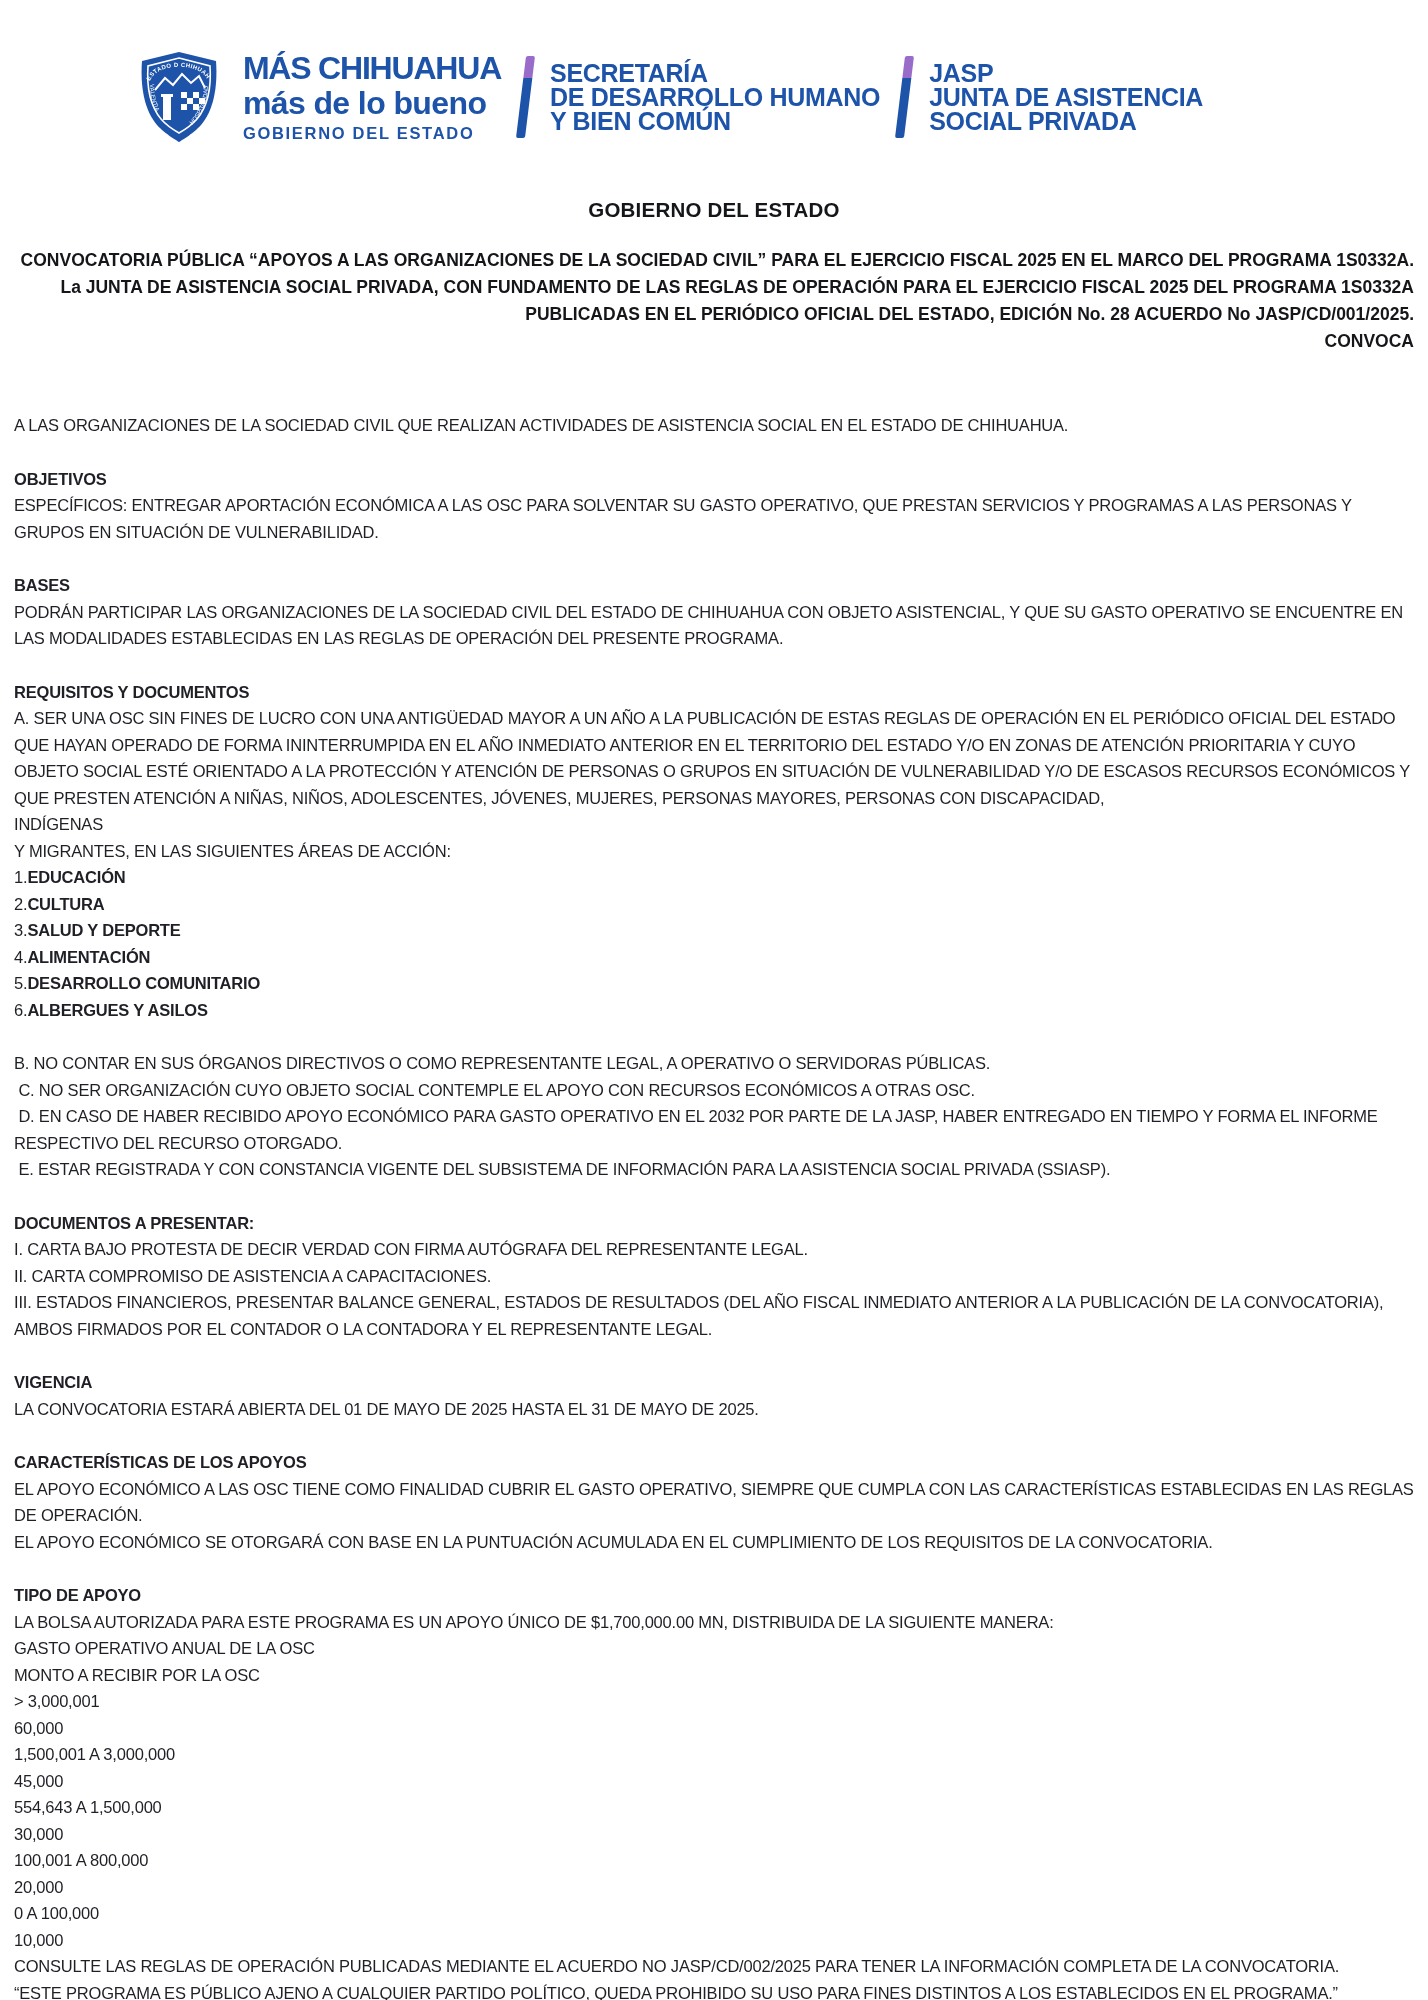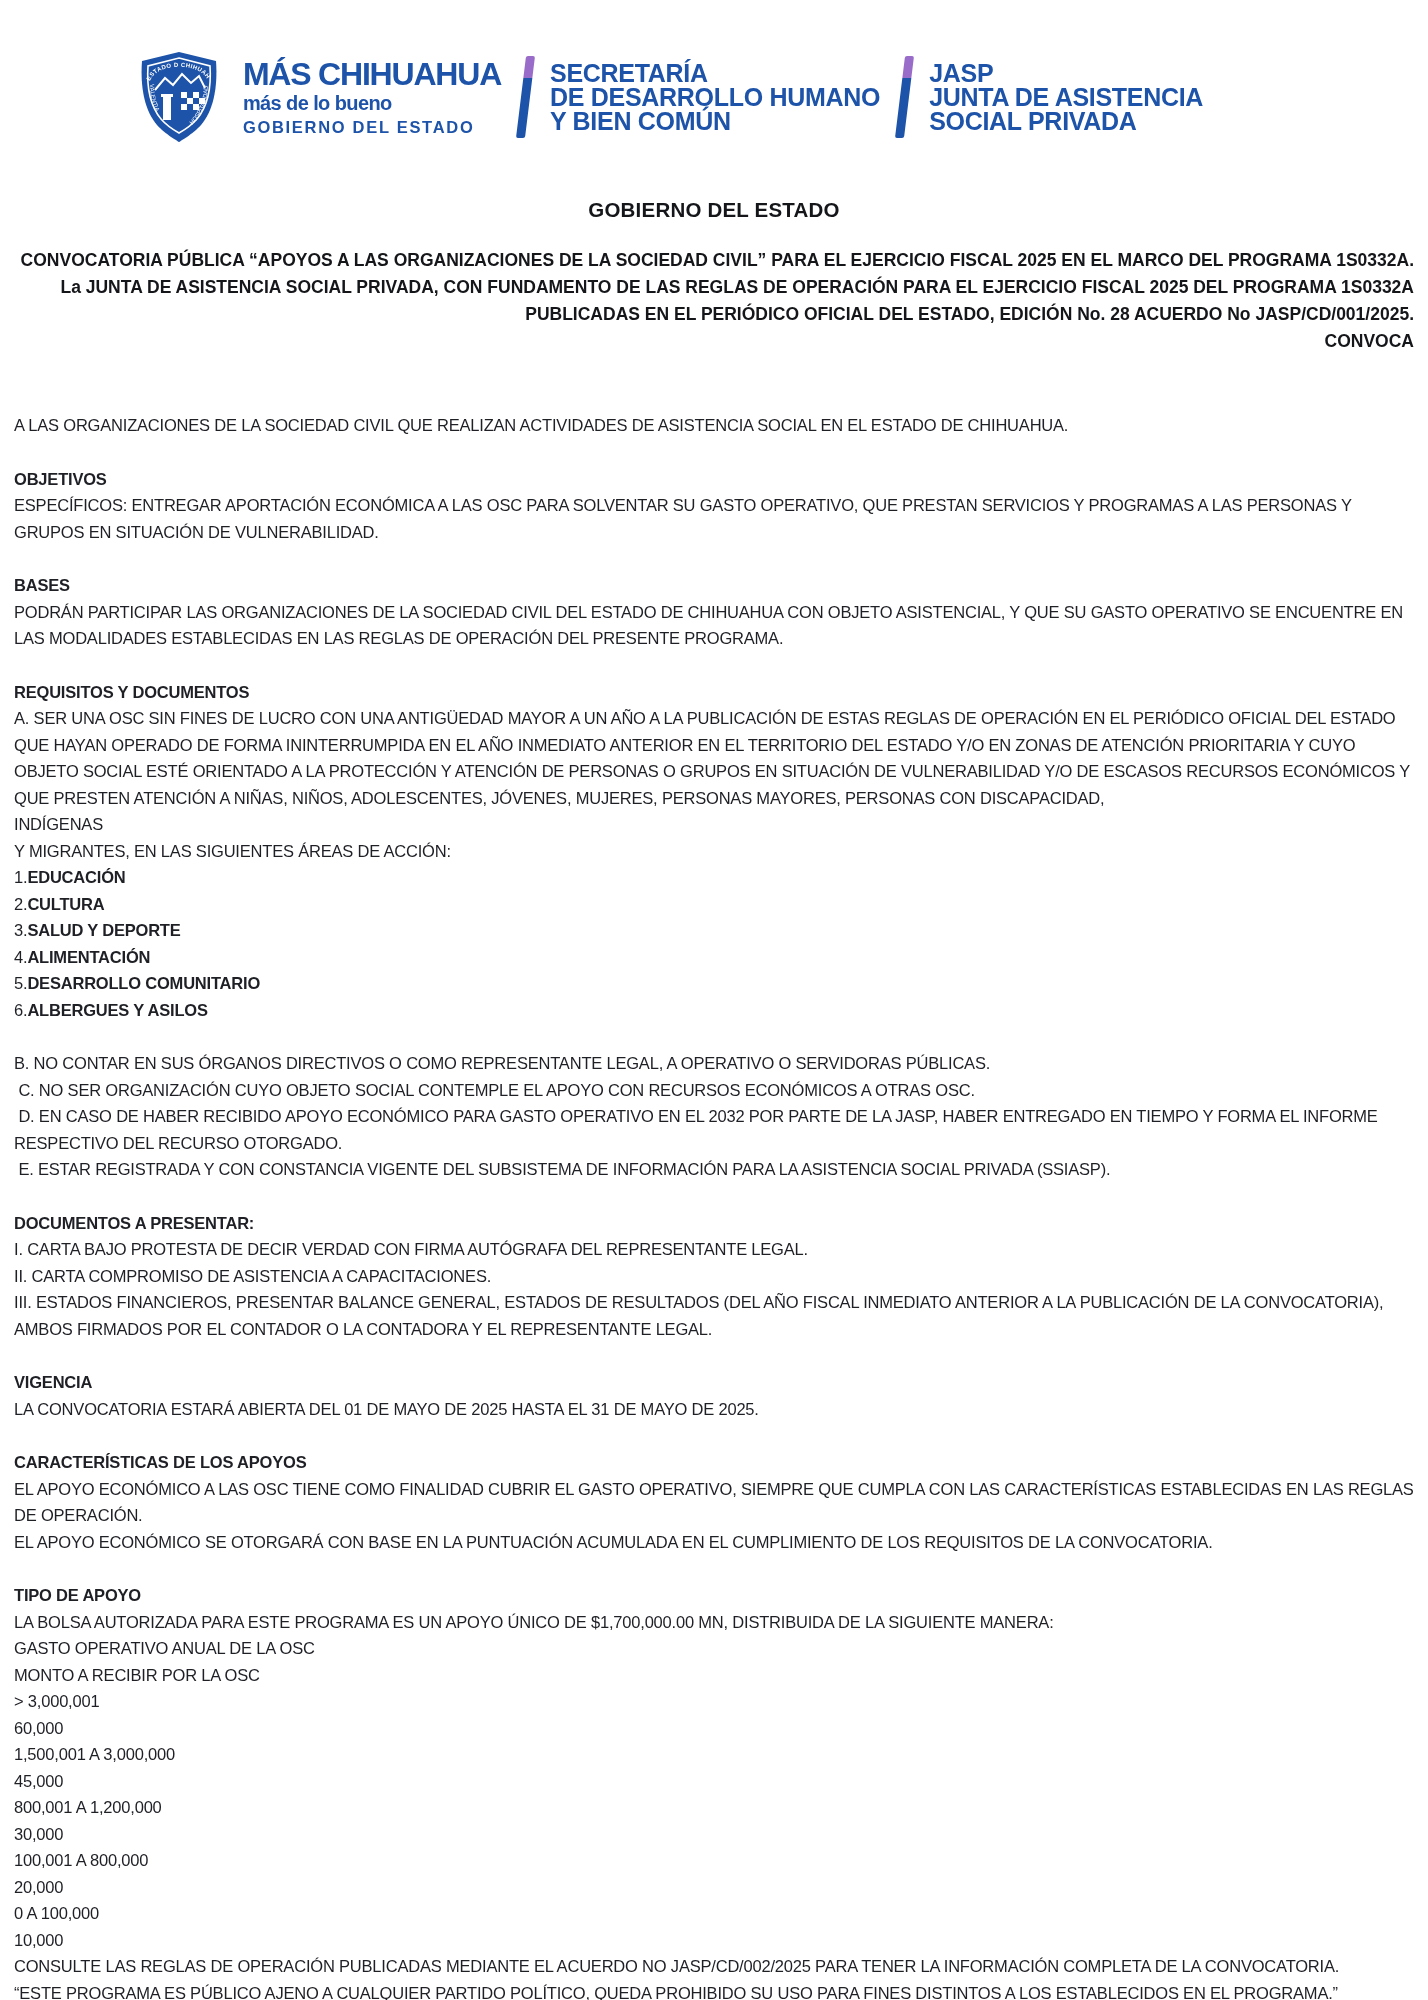--- a/index.html
+++ b/index.html
@@ -15,21 +15,21 @@
     overflow:hidden;box-sizing:border-box;
   }
   
   .brandbar{
     display:flex;align-items:center;gap:20px;
     width:fit-content;margin:50px auto 0;transform:translateX(-45px);
   }
   .shield{flex:0 0 auto;line-height:0;}
   .brand-text{color:var(--brand-blue);line-height:1;}
   .brand-l1{font-size:32px;font-weight:bold;letter-spacing:-1.2px;}
-  .brand-l2{font-size:20px;font-weight:bold;letter-spacing:-0.6px;margin-top:3px;}
+  .brand-l2{font-size:32px;font-weight:bold;letter-spacing:-0.6px;margin-top:3px;}
   .brand-l3{font-size:16.5px;font-weight:bold;letter-spacing:1.7px;margin-top:6px;}
   .sep{
     width:9px;height:82px;border-radius:2px;transform:skewX(-7deg);
     background:linear-gradient(to bottom,var(--accent-purple) 0 27%,var(--brand-blue) 27% 100%);
     flex:0 0 auto;
   }
   .org{color:var(--brand-blue);font-weight:bold;letter-spacing:-0.3px;}
   .org div{font-size:25px;line-height:24px;}
   
   .doc-heading{
@@ -165,21 +165,21 @@
     <div class="gap"></div>
     <p class="line h">TIPO DE APOYO</p>
     <p class="line">LA BOLSA AUTORIZADA PARA ESTE PROGRAMA ES UN APOYO ÚNICO DE $1,700,000.00 MN, DISTRIBUIDA DE LA SIGUIENTE MANERA:</p>
     <p class="line">GASTO OPERATIVO ANUAL DE LA OSC</p>
     <p class="line">MONTO A RECIBIR POR LA OSC</p>
 
     <p class="line">&gt; 3,000,001</p>
     <p class="line">60,000</p>
     <p class="line">1,500,001 A 3,000,000</p>
     <p class="line">45,000</p>
-    <p class="line">800,001 A 1,200,000</p>
+    <p class="line">554,643 A 1,500,000</p>
     <p class="line">30,000</p>
     <p class="line">100,001 A 800,000</p>
     <p class="line">20,000</p>
     <p class="line">0 A 100,000</p>
     <p class="line">10,000</p>
 
     <p class="line">CONSULTE LAS REGLAS DE OPERACIÓN PUBLICADAS MEDIANTE EL ACUERDO NO JASP/CD/002/2025 PARA TENER LA INFORMACIÓN COMPLETA DE LA CONVOCATORIA.</p>
     <p class="line">“ESTE PROGRAMA ES PÚBLICO AJENO A CUALQUIER PARTIDO POLÍTICO, QUEDA PROHIBIDO SU USO PARA FINES DISTINTOS A LOS ESTABLECIDOS EN EL PROGRAMA.”</p>
   </div>
 

